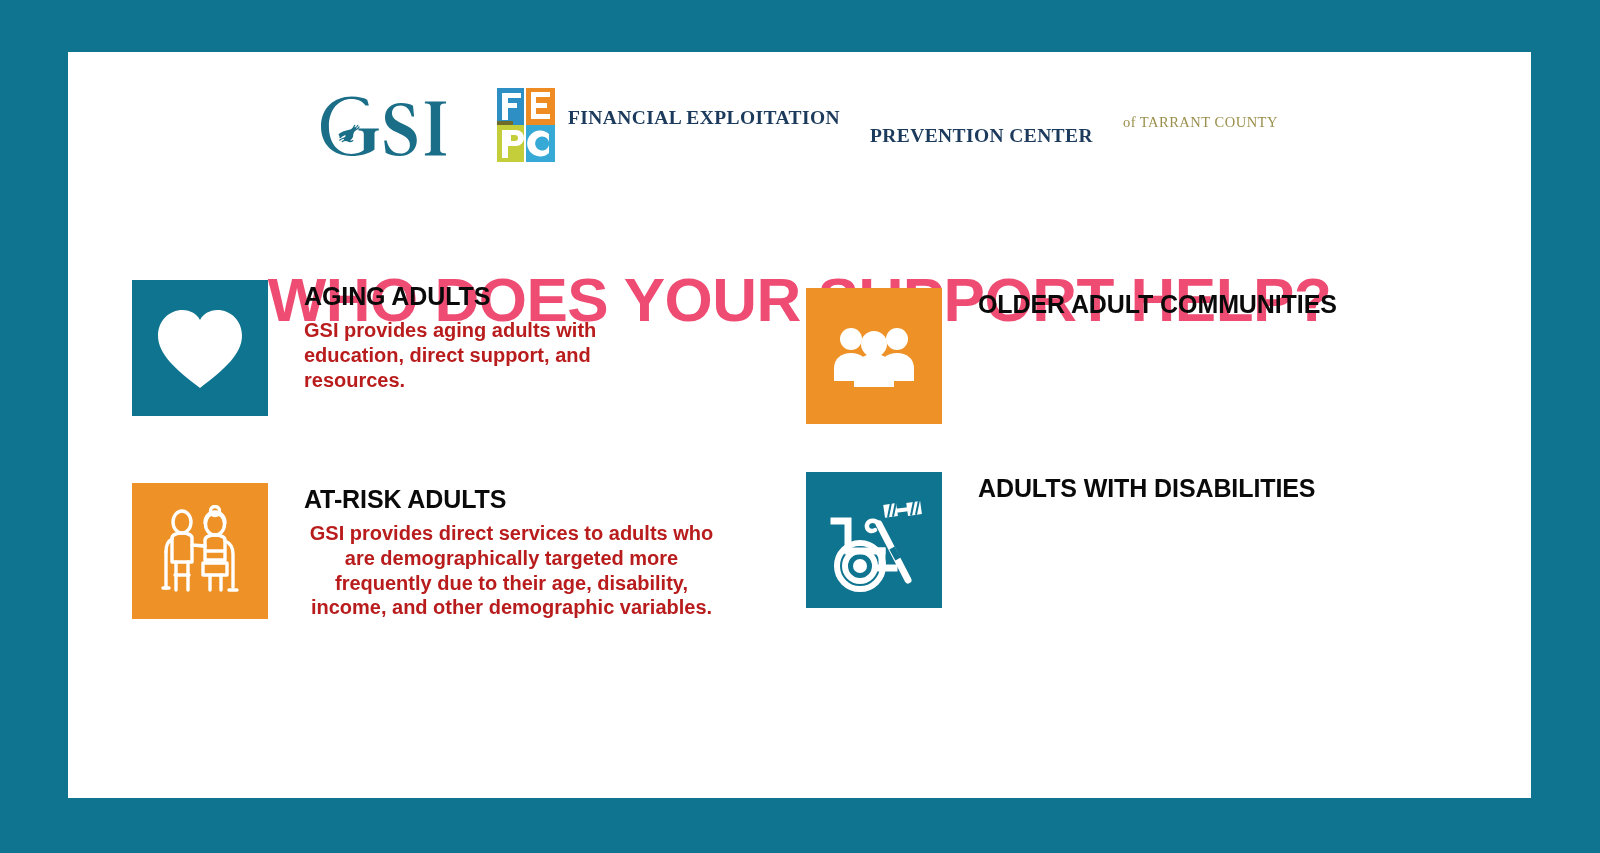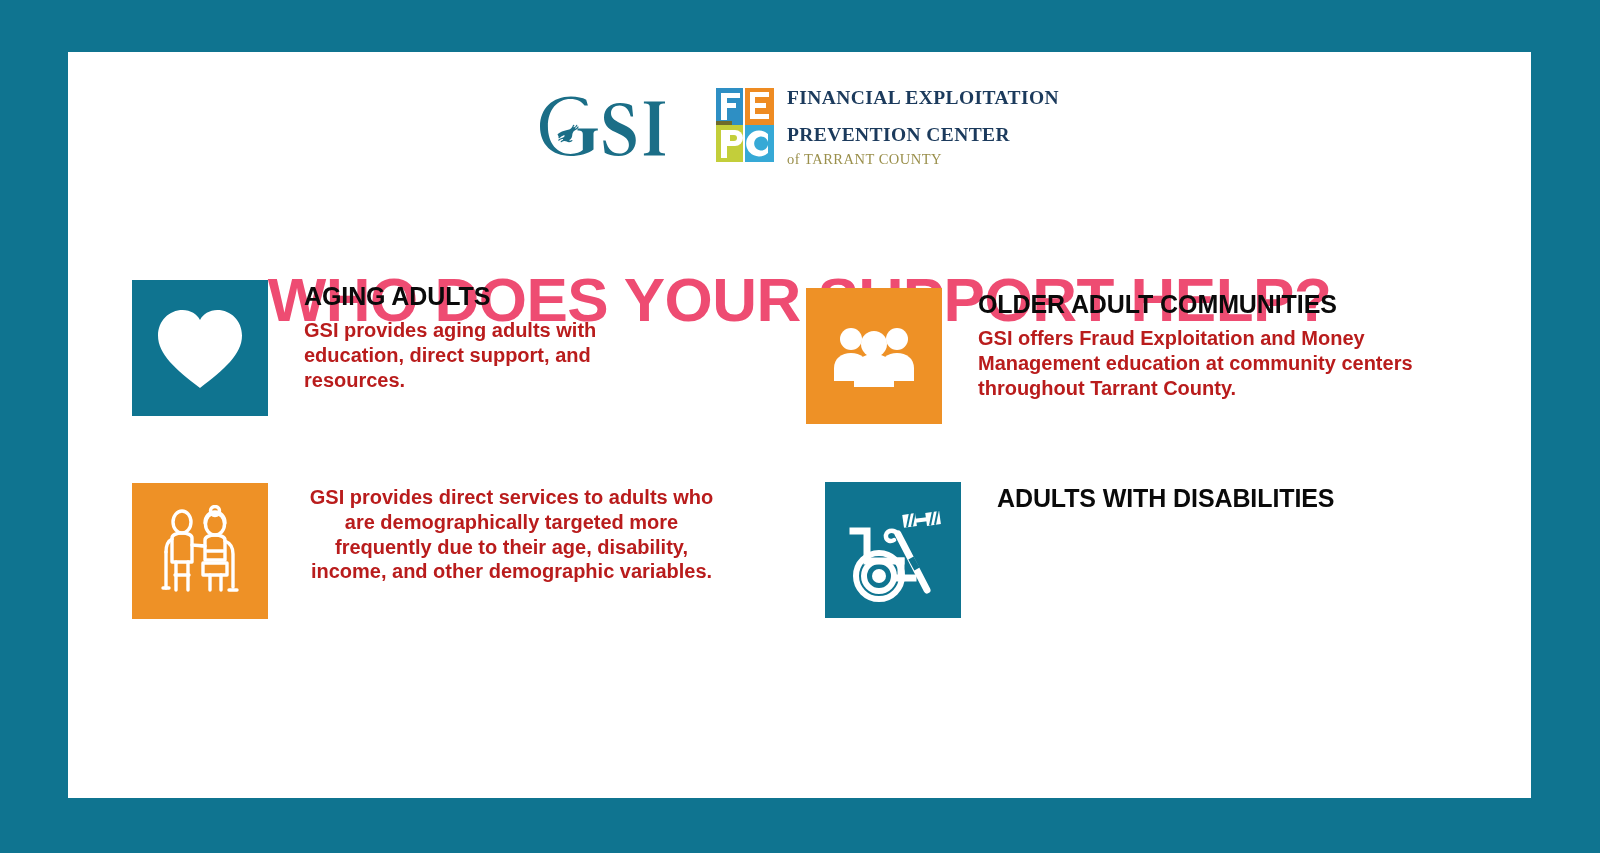--- a/index.html
+++ b/index.html
@@ -42,22 +42,23 @@
   .gsi-logo {
     display: block;
   }
   .fepc-lockup {
     display: flex;
     align-items: center;
     gap: 13px;
   }
   .fepc-text {
     display: flex;
-    flex-direction: column;
+    flex-direction: row;
     line-height: 1.0;
+    gap: 30px;
   }
   .fepc-line1, .fepc-line2 {
     font-family: "Liberation Serif", serif;
     font-weight: bold;
     font-size: 19.5px;
     letter-spacing: 0.4px;
     color: #1B3A5C;
     white-space: nowrap;
   }
   .fepc-line2 { margin-top: 18px; }
@@ -91,21 +92,21 @@
   }
   .item {
     position: absolute;
     display: flex;
     align-items: flex-start;
     gap: 36px;
   }
   .item-aging            { left: 0px;   top: 0px;   width: 620px; }
   .item-older-adult      { left: 674px; top: 8px;   width: 660px; }
   .item-at-risk          { left: 0px;   top: 203px; width: 640px; }
-  .item-disabilities     { left: 674px; top: 202px; width: 660px; margin-left: 19px; }
+  .item-disabilities     { left: 674px; top: 192px; width: 660px; }
 
   .icon-tile {
     flex: 0 0 auto;
     width: 136px;
     height: 136px;
     display: flex;
     align-items: center;
     justify-content: center;
   }
   .tile-teal   { background: #0F7490; }
@@ -220,21 +221,20 @@
               <circle cx="65" cy="16" r="11"></circle>
               <path d="M48 58V45c0-9.4 7.6-15 17-15s17 5.6 17 15v13z"></path>
 
               <circle cx="42" cy="21" r="13"></circle>
               <path d="M22 64V49c0-11 9-18 20-18s20 7 20 18v15z"></path>
             </g>
           </svg>
         </div>
         <div class="item-body">
           <p class="item-title">OLDER ADULT COMMUNITIES</p>
-          <p class="item-desc" style="max-width:440px;">GSI offers Fraud Exploitation and Money Management education at community centers throughout Tarrant County.</p>
         </div>
       </div>
 
       <div class="item item-at-risk">
         <div class="icon-tile tile-orange">
           <svg width="90" height="92" viewBox="0 0 90 92" aria-hidden="true">
             <g fill="none" stroke="#FFFFFF" stroke-width="3.4" stroke-linecap="round" stroke-linejoin="round">
 
               <ellipse cx="27" cy="17" rx="9" ry="11"></ellipse>
 
@@ -260,20 +260,21 @@
               <path d="M55 70v15M66 70v15"></path>
 
               <path d="M70 36c5 2 8 7 8 13v33"></path>
               <path d="M74 85h8"></path>
 
               <path d="M37 40c4 0 9 1 13 1"></path>
             </g>
           </svg>
         </div>
         <div class="item-body">
+          <p class="item-title">AT-RISK ADULTS</p>
           <p class="item-desc" style="max-width:415px;text-align:center;">GSI provides direct services to adults who are demographically targeted more frequently due to their age, disability, income, and other demographic variables.</p>
         </div>
       </div>
 
       <div class="item item-disabilities">
         <div class="icon-tile tile-teal">
           <svg width="104" height="104" viewBox="0 0 104 104" aria-hidden="true">
 
             <g>
               <path d="M62 16h13v13H62z" fill="#FFFFFF" transform="rotate(-8 68 22)"></path>

